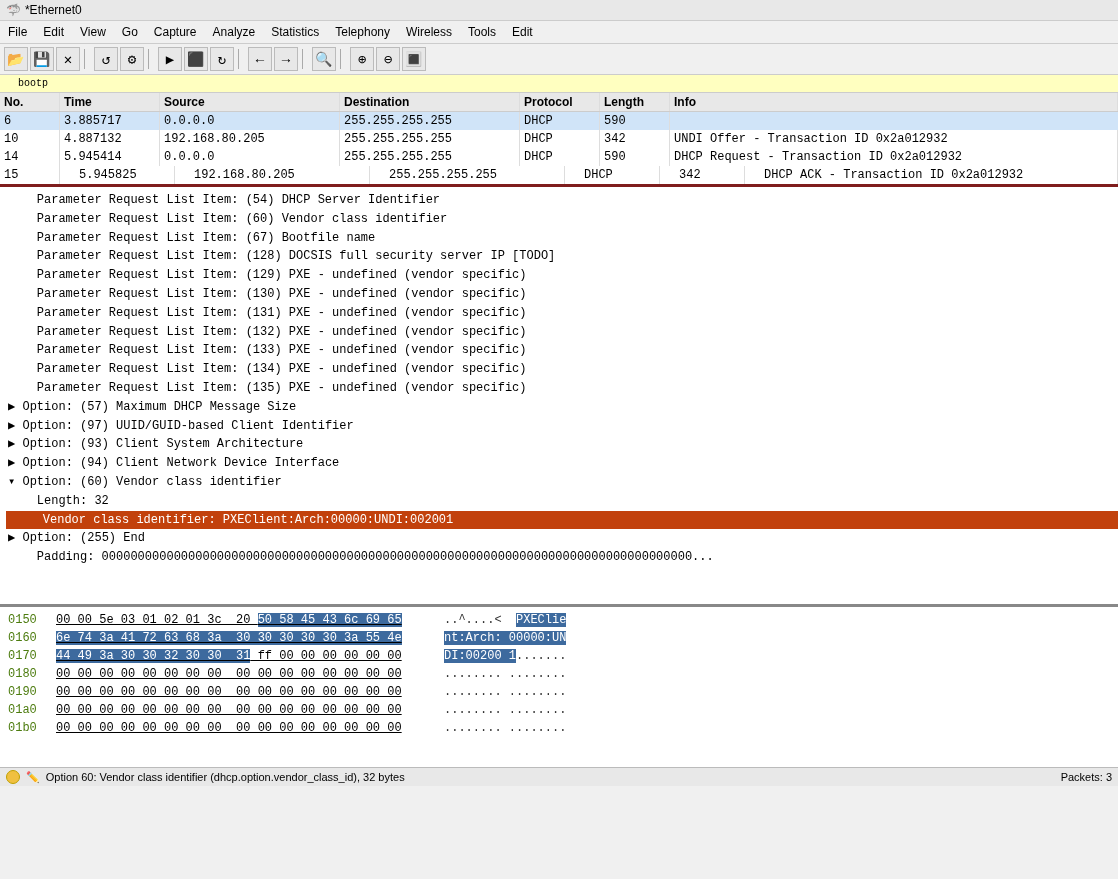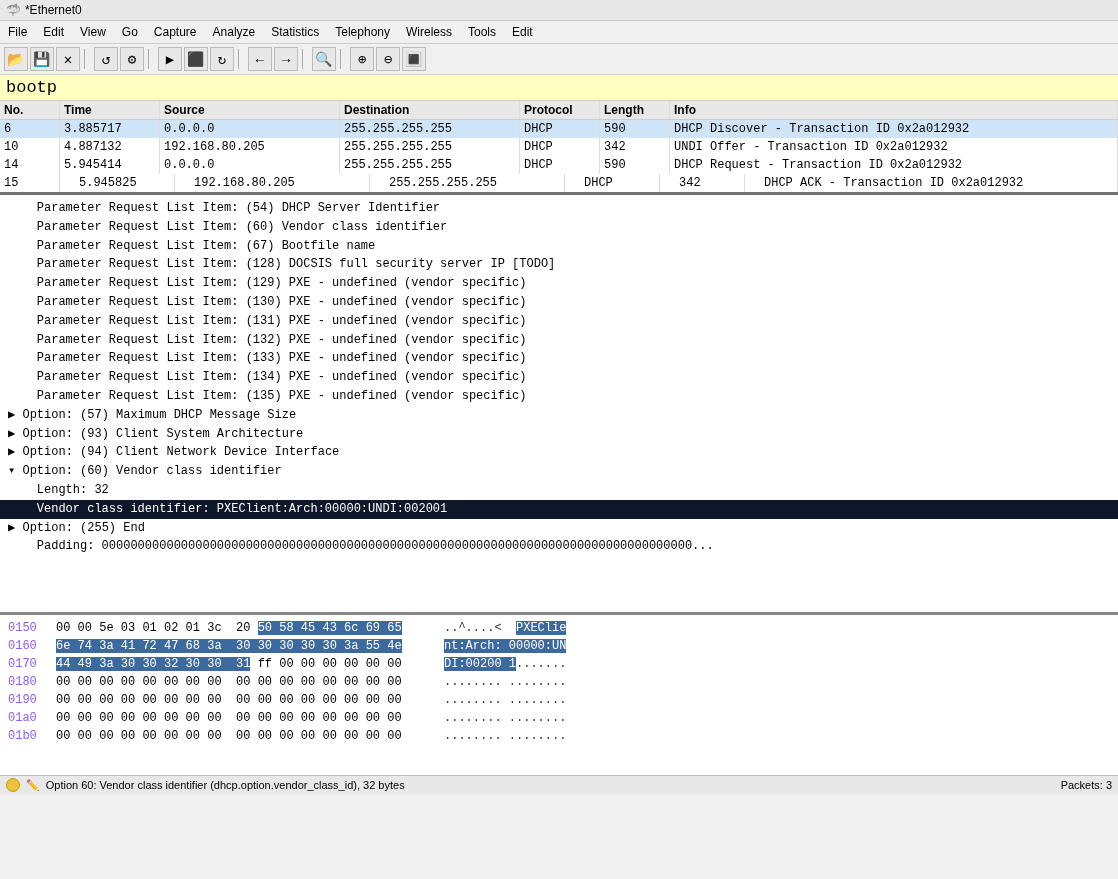--- a/index.html
+++ b/index.html
@@ -68,21 +68,21 @@
       border: none;
       outline: none;
       font-family: 'Courier New', monospace;
       font-size: 13px;
       flex: 1;
     }
 
     
     .packet-list {
       background: #14b8a6;
-      border-bottom: 3px solid #737373;
+      border-bottom: 3px solid #7f1d1d;
     }
     .packet-header {
       display: grid;
       grid-template-columns: 60px 100px 180px 180px 80px 70px 1fr;
       background: #e8e8e8;
       border-bottom: 1px solid #ccc;
       font-family: Arial, sans-serif;
       font-size: 12px;
       font-weight: bold;
     }
@@ -106,39 +106,39 @@
       min-height: 420px;
     }
     .detail-line {
       padding: 1px 8px;
       white-space: pre;
       line-height: 1.4;
     }
     .detail-line.expandable {
       cursor: pointer;
     }
-    .detail-line.selected-highlight { background: #0f172a; color: white; }
+    .detail-line.selected-highlight { background: #c2410c; color: white; margin-left: 6px; }
     .detail-indent-1 { }
 
     
     .hex-panel {
       background: white;
       font-family: 'Courier New', monospace;
       font-size: 12px;
       padding: 4px 8px;
       min-height: 160px;
     }
     .hex-row {
       display: flex;
       gap: 8px;
       line-height: 1.5;
       white-space: pre;
     }
-    .hex-offset { color: #8b5cf6; width: 40px; }
-    .hex-bytes { width: 380px; }
+    .hex-offset { color: #4d7c0f; width: 40px; }
+    .hex-bytes { width: 380px; text-decoration: underline; }
     .hex-ascii { color: #333; }
     .hex-highlight { background: #3d6a9e; color: white; }
 
     
     .status-bar {
       background: #e8e8e8;
       border-top: 1px solid #bbb;
       padding: 2px 6px;
       font-family: Arial, sans-serif;
       font-size: 11px;
@@ -195,42 +195,41 @@
   <div class="toolbar-btn" title="Forward">→</div>
   <div class="toolbar-sep"></div>
   <div class="toolbar-btn" title="Find">🔍</div>
   <div class="toolbar-sep"></div>
   <div class="toolbar-btn" title="Zoom In">⊕</div>
   <div class="toolbar-btn" title="Zoom Out">⊖</div>
   <div class="toolbar-btn" title="Normal">🔳</div>
 </div>
 
 <div class="filter-bar">
-  <input class="filter-input" value="bootp" readonly="" style="width: 100%; font-size: 17px;">
+  <input class="filter-input" value="bootp" readonly="" style="width: 100%; font-size: 10px; margin-left: 12px;">
 </div>
 
 <div class="packet-list">
   <div class="packet-header">
     <div>No.</div>
     <div>Time</div>
     <div>Source</div>
     <div>Destination</div>
     <div>Protocol</div>
     <div>Length</div>
     <div>Info</div>
   </div>
 
   <div class="packet-row packet-row-light" style="background:#d0e4f8;">
     <div>6</div>
     <div>3.885717</div>
     <div>0.0.0.0</div>
     <div>255.255.255.255</div>
     <div>DHCP</div>
     <div>590</div>
-    <div>DHCP Discover  - Transaction ID 0x2a012932</div>
   </div>
   <div class="packet-row" style="background:white;">
     <div>10</div>
     <div>4.887132</div>
     <div>192.168.80.205</div>
     <div>255.255.255.255</div>
     <div>DHCP</div>
     <div>342</div>
     <div>UNDI Offer     - Transaction ID 0x2a012932</div>
   </div>
@@ -260,40 +259,41 @@
   <div class="detail-line detail-indent-1">    Parameter Request List Item: (67) Bootfile name</div>
   <div class="detail-line detail-indent-1">    Parameter Request List Item: (128) DOCSIS full security server IP [TODO]</div>
   <div class="detail-line detail-indent-1">    Parameter Request List Item: (129) PXE - undefined (vendor specific)</div>
   <div class="detail-line detail-indent-1">    Parameter Request List Item: (130) PXE - undefined (vendor specific)</div>
   <div class="detail-line detail-indent-1">    Parameter Request List Item: (131) PXE - undefined (vendor specific)</div>
   <div class="detail-line detail-indent-1">    Parameter Request List Item: (132) PXE - undefined (vendor specific)</div>
   <div class="detail-line detail-indent-1">    Parameter Request List Item: (133) PXE - undefined (vendor specific)</div>
   <div class="detail-line detail-indent-1">    Parameter Request List Item: (134) PXE - undefined (vendor specific)</div>
   <div class="detail-line detail-indent-1">    Parameter Request List Item: (135) PXE - undefined (vendor specific)</div>
   <div class="detail-line expandable"><span>▶ </span>Option: (57) Maximum DHCP Message Size</div>
+  <div class="detail-line expandable"><span>▶ </span>Option: (97) UUID/GUID-based Client Identifier</div>
   <div class="detail-line expandable"><span>▶ </span>Option: (93) Client System Architecture</div>
   <div class="detail-line expandable"><span>▶ </span>Option: (94) Client Network Device Interface</div>
   <div class="detail-line expandable"><span>▾ </span>Option: (60) Vendor class identifier</div>
   <div class="detail-line detail-indent-1">    Length: 32</div>
   <div class="detail-line detail-indent-1 selected-highlight">    Vendor class identifier: PXEClient:Arch:00000:UNDI:002001</div>
   <div class="detail-line expandable"><span>▶ </span>Option: (255) End</div>
   <div class="detail-line">    Padding: 0000000000000000000000000000000000000000000000000000000000000000000000000000000000...</div>
 </div>
 
 <div class="hex-panel">
 
   <div class="hex-row">
     <span class="hex-offset">0150</span>
     <span class="hex-bytes"><span>00 00 5e 03 01 02 01 3c  20 </span><span class="hex-highlight">50 58 45 43 6c 69 65</span></span>
     <span class="hex-ascii">..^....&lt;  <span class="hex-highlight">PXEClie</span></span>
   </div>
 
   <div class="hex-row">
     <span class="hex-offset">0160</span>
-    <span class="hex-bytes"><span class="hex-highlight">6e 74 3a 41 72 47 68 3a  30 30 30 30 30 3a 55 4e</span></span>
+    <span class="hex-bytes"><span class="hex-highlight">6e 74 3a 41 72 63 68 3a  30 30 30 30 30 3a 55 4e</span></span>
     <span class="hex-ascii"><span class="hex-highlight">nt:Arch: 00000:UN</span></span>
   </div>
 
   <div class="hex-row">
     <span class="hex-offset">0170</span>
     <span class="hex-bytes"><span class="hex-highlight">44 49 3a 30 30 32 30 30  31</span><span> ff 00 00 00 00 00 00</span></span>
     <span class="hex-ascii"><span class="hex-highlight">DI:00200 1</span><span>.......</span></span>
   </div>
 
   <div class="hex-row">

